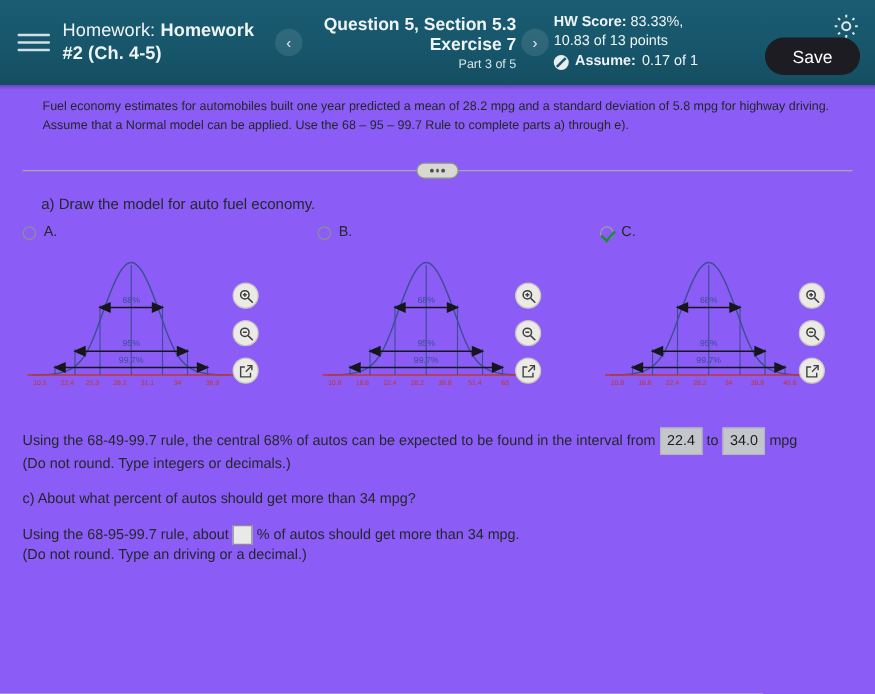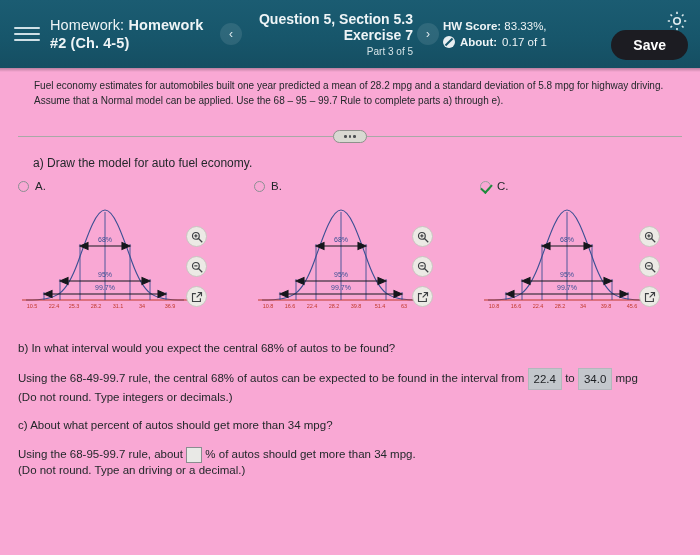--- a/index.html
+++ b/index.html
@@ -2,21 +2,21 @@
 <html><head>
 <meta charset="utf-8">
 <style>
   * { box-sizing: border-box; margin: 0; padding: 0; }
   html, body {
     width: 700px; height: 555px;
     font-family: "Liberation Sans", sans-serif;
     background: #d9d9d2;
     overflow: hidden;
   }
-  .page { position: relative; width: 700px; height: 555px; background: #f9a8d4; }
+  .page { position: relative; width: 700px; height: 555px; background: #8b5cf6; }
 
   
   .header {
     position: relative;
     height: 68px;
     background: linear-gradient(180deg, #1b5c72 0%, #17566b 55%, #154e62 100%);
     display: flex; align-items: center;
     color: #eef4f6;
     padding: 0 10px 0 8px;
   }
@@ -59,21 +59,21 @@
     width: 10px; height: 2px; background: #17566b; transform: rotate(-45deg);
   }
   .gear {
     margin-left: auto; width: 26px; height: 26px; position: relative;
     align-self: flex-start; margin-top: 8px; cursor: pointer; flex: 0 0 auto;
   }
   .save-btn {
     position: absolute; right: 12px; bottom: 8px;
     background: #1c1c22; color: #fff; border: none;
     border-radius: 16px; padding: 7px 22px;
-    font-size: 14px; font-weight: 700; cursor: pointer;
+    font-size: 14px; font-weight: 400; cursor: pointer;
     font-family: "Liberation Sans", sans-serif;
   }
   .header-shadow {
     position: absolute; left: 0; right: 0; bottom: -4px; height: 4px;
     background: linear-gradient(180deg, rgba(0,0,0,.25), rgba(0,0,0,0));
   }
 
   
   .body { position: relative; padding: 10px 14px 0 14px; }
   .prompt {
@@ -174,23 +174,24 @@
       <div class="q2">Part 3 of 5</div>
     </div>
 
     <div class="navbtn">›</div>
 
     <div class="scorebox">
       <div>
         <span class="b">HW Score:</span>
         <span>83.33%,</span>
       </div>
+      <div>10.83 of 13 points</div>
       <div class="ptsline">
         <span class="pts-icon"></span>
-        <span class="b">About:</span>
+        <span class="b">Assume:</span>
         <span>0.17 of 1</span>
       </div>
     </div>
 
     <div class="gear">
       <svg width="26" height="26" viewBox="0 0 24 24" fill="none" stroke="#dce9ed" stroke-width="1.5">
         <circle cx="12" cy="12" r="3"></circle>
         <path d="M12 3.5v2M12 18.5v2M3.5 12h2M18.5 12h2M6 6l1.4 1.4M16.6 16.6L18 18M18 6l-1.4 1.4M7.4 16.6L6 18"></path>
       </svg>
     </div>
@@ -422,21 +423,20 @@
             <path d="M9 2h5v5"></path>
               <path d="M14 2L7.5 8.5"></path>
             <path d="M12.5 9.5V14H2V3.5h4.5"></path>
           </svg>
         </div>
       </div>
 
     </div>
 
     <div class="sec" style="margin-top:14px;">
-      <div class="q">b) In what interval would you expect the central 68% of autos to be found?</div>
       <div class="ans">
         <span>Using the 68-49-99.7 rule, the central 68% of autos can be expected to be found in the interval from</span>
         <span class="fld">22.4</span>
         <span>to</span>
         <span class="fld">34.0</span>
         <span>mpg</span>
       </div>
       <div class="note">(Do not round. Type integers or decimals.)</div>
     </div>
 

